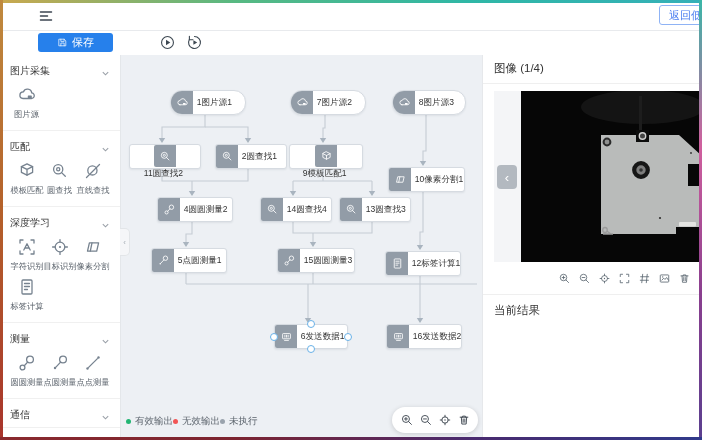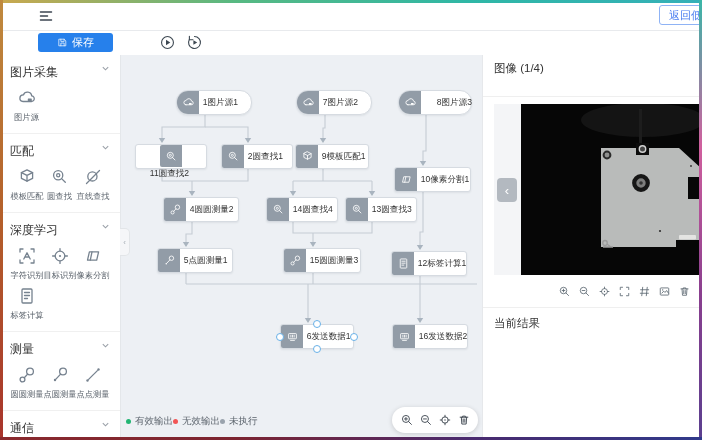--- a/index.html
+++ b/index.html
@@ -19,34 +19,34 @@
   .save-btn{position:absolute;left:38px;top:2px;height:19px;display:inline-flex;align-items:center;gap:4px;
             background:#2680eb;color:#fff;border:none;border-radius:3px;font-size:11px;padding:0 19px;}
   .save-btn svg{width:11px;height:11px;}
   .runbtn{position:absolute;top:3px;width:17px;height:17px;color:#3d4852;cursor:pointer;}
   .runbtn svg{width:17px;height:17px;}
   .run1{left:159px;} .run2{left:186px;}
 
   .sidebar{position:absolute;left:0;top:55px;width:120px;height:385px;background:#fff;
            border-right:1px solid #e4e7ea;overflow:hidden;z-index:5;}
   .sbsec{padding:9px 10px 5px;border-bottom:1px solid #f0f0f0;}
-  .sbhead{display:flex;justify-content:space-between;align-items:flex-start;font-size:12px;color:#333;gap:24px;}
+  .sbhead{display:flex;justify-content:space-between;align-items:flex-end;font-size:10px;color:#333;gap:24px;}
   .sbitems{display:flex;flex-wrap:wrap;margin-top:7px;}
   .sbitem{width:33.33%;display:flex;flex-direction:column;align-items:center;margin-bottom:4px;cursor:pointer;}
   .sbitem svg{width:20px;height:20px;color:#76828f;}
   .sblabel{font-size:9px;color:#5a626b;margin-top:3px;white-space:nowrap;transform:scale(.92);}
   .collapse-tab{position:absolute;left:120px;top:228px;width:9px;height:26px;background:#f5f6f8;
                 border:1px solid #e2e5e8;border-left:none;border-radius:0 5px 5px 0;z-index:6;
                 font-size:8px;color:#a6adb5;display:flex;align-items:center;justify-content:center;cursor:pointer;}
 
   .canvas{position:absolute;left:120px;top:55px;width:362px;height:385px;background:#edf0f4;}
   .edges{position:absolute;left:0;top:0;width:362px;height:385px;pointer-events:none;}
   .edges polyline{fill:none;stroke:#c5ccd4;stroke-width:1.1;}
   .edges .arrow{fill:#a9b4bf;stroke:none;}
-  .nodes{position:absolute;left:8px;top:0;width:100%;height:100%;}
+  .nodes{position:absolute;left:2px;top:0;width:100%;height:100%;}
   .node{position:absolute;height:23px;background:#fff;border:1px solid #d6dbe1;border-radius:3px;
         display:flex;align-items:center;box-shadow:0 1px 2px rgba(31,45,61,.08);cursor:pointer;}
   .node .nicon{flex:0 0 22px;width:22px;height:100%;background:#929ca7;display:flex;align-items:center;
         justify-content:center;border-radius:2px 0 0 2px;}
   .node .nicon svg{width:13px;height:13px;color:#fff;}
   .node .nlabel{font-size:9px;color:#333;padding:0 4px;white-space:nowrap;transform:scale(.95);transform-origin:left center;}
   .node.pill{border-radius:12px;}
   .node.pill .nicon{border-radius:11px 0 0 11px;}
   .port{position:absolute;width:6px;height:6px;border-radius:50%;background:#fff;border:1.5px solid #69b1e8;}
   .port-l{left:-5px;top:50%;margin-top:-4px;} .port-r{right:-5px;top:50%;margin-top:-4px;}
@@ -54,21 +54,21 @@
 
   .legend{position:absolute;left:6px;top:360px;display:flex;align-items:center;}
   .lgitem{display:flex;align-items:center;gap:4px;font-size:9.5px;color:#5a626b;}
   .lgitem .dot{width:5px;height:5px;border-radius:50%;display:inline-block;}
   .zoombar{position:absolute;left:272px;top:352px;width:86px;height:26px;background:#fff;border-radius:13px;
            box-shadow:0 1px 5px rgba(0,0,0,.16);display:flex;align-items:center;justify-content:center;gap:5px;}
   .zoombar .ibtn{width:14px;height:14px;color:#39424c;cursor:pointer;}
   .zoombar svg{width:14px;height:14px;}
 
   .rpanel{position:absolute;left:482px;top:55px;width:220px;height:385px;background:#fff;border-left:1px solid #e6e8eb;}
-  .rphead{padding:6px 11px 20px;font-size:11.5px;color:#333;border-bottom:1px solid #efefef;}
+  .rphead{padding:6px 11px 7px;font-size:11.5px;color:#333;border-bottom:1px solid #efefef;}
   .imgwrap{position:relative;margin:7px 0 0 11px;width:209px;height:171px;}
   .thumbstrip{position:absolute;left:0;top:0;width:27px;height:171px;background:#f4f5f7;}
   .prevbtn{position:absolute;left:3px;top:74px;width:20px;height:24px;background:#b3b9c0;border-radius:4px;
            color:#fff;font-size:13px;display:flex;align-items:center;justify-content:center;cursor:pointer;}
   .imgarea{position:absolute;left:27px;top:0;width:182px;height:171px;background:#000;overflow:hidden;}
   .imgtools{height:22px;display:flex;align-items:center;justify-content:flex-end;gap:7px;
             padding:4px 12px 6px 0;border-bottom:1px solid #efefef;}
   .imgtools .ibtn{width:13px;height:13px;color:#5d6872;cursor:pointer;}
   .imgtools svg{width:13px;height:13px;}
   .rphead2{padding:8px 11px;font-size:11.5px;color:#333;}
@@ -286,21 +286,21 @@
       </div>
       <div class="node pill" style="left: 168px; top: 35px; width: 74px;">
         <span class="nicon">
           <svg class="" viewBox="0 0 20 20">
             <path d="M6 13.5h8.2a2.8 2.8 0 0 0 .5-5.6 4.3 4.3 0 0 0-8.3-1A3.3 3.3 0 0 0 6 13.5z" fill="none" stroke="currentColor" stroke-width="1.3" stroke-linecap="round" stroke-linejoin="round"></path>
             <rect x="10.8" y="10.6" width="4" height="3" rx=".4" fill="currentColor" stroke="none"></rect>
           </svg>
         </span>
         <span class="nlabel">7图片源2</span>
       </div>
-      <div class="node pill" style="left: 270px; top: 35px; width: 72px; gap: 12px;">
+      <div class="node pill" style="left: 270px; top: 35px; width: 72px;">
         <span class="nicon">
           <svg class="" viewBox="0 0 20 20">
             <path d="M6 13.5h8.2a2.8 2.8 0 0 0 .5-5.6 4.3 4.3 0 0 0-8.3-1A3.3 3.3 0 0 0 6 13.5z" fill="none" stroke="currentColor" stroke-width="1.3" stroke-linecap="round" stroke-linejoin="round"></path>
             <rect x="10.8" y="10.6" width="4" height="3" rx=".4" fill="currentColor" stroke="none"></rect>
           </svg>
         </span>
         <span class="nlabel">8图片源3</span>
       </div>
       <div class="node" style="left: 7px; top: 89px; width: 70px; flex-direction: column;">
         <span class="nicon">
@@ -315,21 +315,21 @@
       <div class="node" style="left: 93px; top: 89px; width: 70px;">
         <span class="nicon">
           <svg class="" viewBox="0 0 20 20">
             <circle cx="8.2" cy="8.2" r="4.6" fill="none" stroke="currentColor" stroke-width="1.3"></circle>
             <circle cx="8.2" cy="8.2" r="1.6" fill="none" stroke="currentColor" stroke-width="1.3"></circle>
             <path d="M11.6 11.6 15.3 15.3" fill="none" stroke="currentColor" stroke-width="1.3" stroke-linecap="round" stroke-linejoin="round"></path>
           </svg>
         </span>
         <span class="nlabel">2圆查找1</span>
       </div>
-      <div class="node" style="left: 167px; top: 89px; width: 72px;">
+      <div class="node" style="left: 167px; top: 89px; width: 72px; flex-direction: column;">
         <span class="nicon">
           <svg class="" viewBox="0 0 20 20">
             <path d="M10 2.8 15.6 5.6 V11.4 L10 14.2 4.4 11.4 V5.6 Z" fill="none" stroke="currentColor" stroke-width="1.3" stroke-linecap="round" stroke-linejoin="round"></path>
             <path d="M4.4 5.6 10 8.4 15.6 5.6 M10 8.4 V14.2" fill="none" stroke="currentColor" stroke-width="1.3" stroke-linecap="round" stroke-linejoin="round"></path>
           </svg>
         </span>
         <span class="nlabel">9模板匹配1</span>
       </div>
       <div class="node" style="left: 266px; top: 112px; width: 75px;">
         <span class="nicon">

